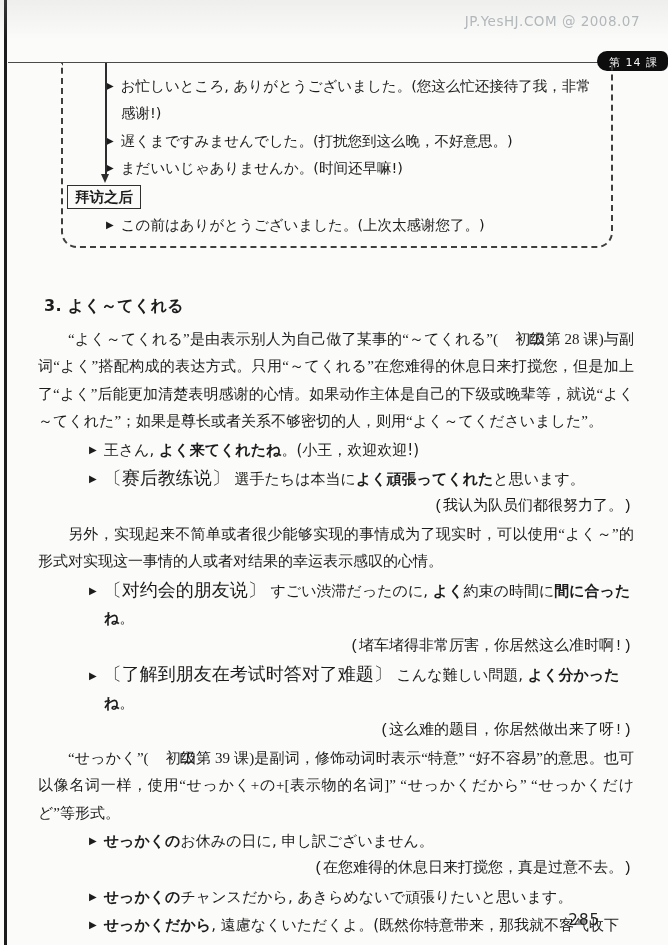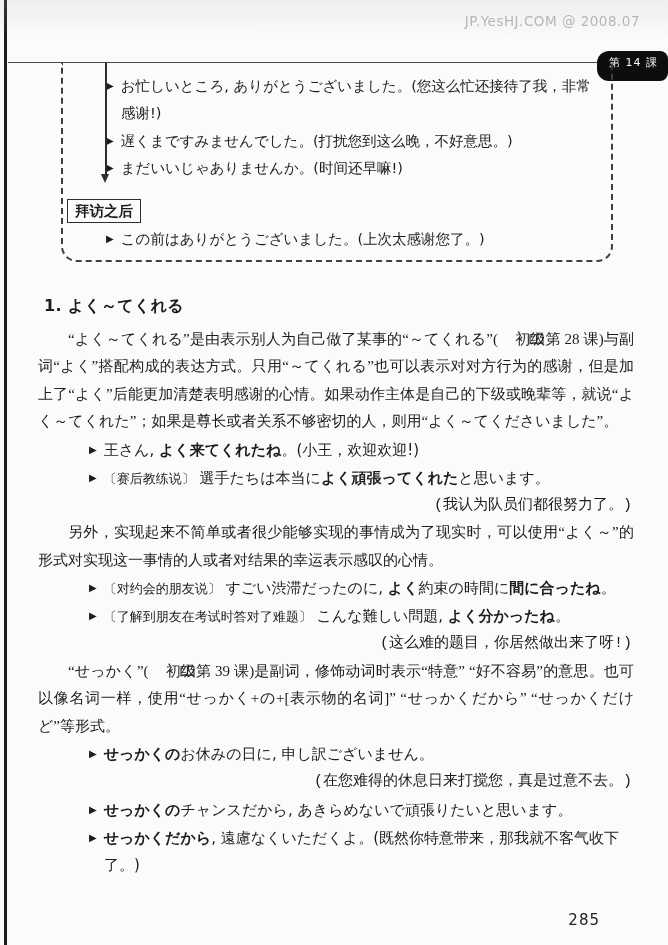--- a/index.html
+++ b/index.html
@@ -15,21 +15,21 @@
   .spine { position:absolute; left:4px; top:0; width:3px; height:945px; background:#1b1b1b; }
   .top-shade { position:absolute; left:0; top:0; width:668px; height:40px;
     background:linear-gradient(180deg, rgba(180,180,178,.18), rgba(0,0,0,0)); }
 
   .watermark {
     position:absolute; top:13px; right:28px;
     font-size:13.5px; color:#b2b7ba; letter-spacing:.5px;
   }
   .header-rule { position:absolute; top:62px; left:8px; width:660px; border-top:1.6px solid #4a4a4a; }
   .lesson-tab {
-    position:absolute; top:-12px; right:0; min-width:70px; height:30px;
+    position:absolute; top:-12px; right:0; min-width:70px; height:20px;
     background:#0d0d0d; color:#f5f5f5; border-radius:12px 8px 8px 12px;
     font-size:11px; line-height:23px; text-align:center; padding:0 10px 4px 12px;
     letter-spacing:1px;
   }
 
   
   .note-box {
     position:absolute; left:61px; top:63px; width:552px;
     border-left:2px dashed #3f3f3f; border-right:2px dashed #3f3f3f;
     border-bottom:2.5px dashed #3f3f3f; border-radius:0 0 16px 16px;
@@ -39,35 +39,35 @@
   .note-arrow { position:absolute; left:42px; top:0; width:1.5px; height:112px; background:#2d2d2d; }
   .note-arrow::after {
     content:""; position:absolute; bottom:-8px; left:-4px;
     border-left:4.5px solid transparent; border-right:4.5px solid transparent;
     border-top:9px solid #2d2d2d;
   }
   .example { padding-left:30px; text-indent:-15px; }
   .example .tri { font-size:10px; margin-right:7px; vertical-align:1.5px; }
   .after-label {
     display:inline-block; border:1.6px solid #2f2f2f; padding:0 7px;
-    font-weight:bold; margin-left:-24px; margin-top:17px; margin-bottom:2px;
+    font-weight:bold; margin-left:-24px; margin-top:3px; margin-bottom:2px;
     line-height:22px; font-size:14.5px;
   }
   .indent-para { text-indent:2em; text-align:justify; }
   .book-icon { display:inline-block; width:15px; height:12px; vertical-align:-1px; margin:0 1px; }
 
   
   .main { position:absolute; left:38px; top:292px; width:596px; font-size:15px; line-height:27.5px; }
   .sec-heading { font-size:16px; font-weight:bold; margin:13px 0 6px 6px; letter-spacing:.3px; }
   .main .sec-heading:first-child { margin-top:0; }
   .para { text-indent:2em; text-align:justify; font-family:"Liberation Serif","DejaVu Sans",serif; }
   .main .example { padding-left:66px; text-indent:-15px; }
   .trans { text-align:right; padding-right:2px; font-family:Liberation Mono, monospace; }
   b.kw { font-weight:bold;text-align:center; }
-  .ctx { font-size:13px; }
+  .ctx { font-size:18px; }
 
   .page-number { position:absolute; right:68px; bottom:16px; font-size:15px; letter-spacing:1px; color:#222; }
 </style>
 </head>
 <body>
 
 <div class="spine"></div>
 <div class="top-shade"></div>
 
 <div class="watermark">JP.YesHJ.COM @ 2008.07</div>
@@ -95,42 +95,43 @@
   </div>
 
 
   <div class="example">
     <span class="tri">▶</span><span>この前はありがとうございました。(上次太感谢您了。)</span>
   </div>
 </div>
 
 <div class="main">
 
-  <div class="sec-heading">1. よく～てくれる</div>
+  <div class="sec-heading">3. よく～てくれる</div>
   <div class="para">
     <span>“よく～てくれる”是由表示别人为自己做了某事的“～てくれる”(</span><span class="book-icon"><svg viewBox="0 0 16 13" width="15" height="12">
           <path d="M1 2 Q4.5 .6 8 2 Q11.5 .6 15 2 L15 11.5 Q11.5 10 8 11.5 Q4.5 10 1 11.5 Z" fill="none" stroke="#2d2d2d" stroke-width="1.2"></path>
           <line x1="8" y1="2" x2="8" y2="11.5" stroke="#2d2d2d" stroke-width="1.2"></line>
-        </svg></span><span>初级第 28 课</span><span>)与副词“よく”搭配构成的表达方式。只用“～てくれる”也可以表示对对方行为的感谢，但是加上了“よく”后能更加清楚表明感谢的心情。如果动作主体是自己的下级或晚辈等，就说“よく～てくれた”；如果是尊长或者关系不够密切的人，则用“よく～てくださいました”。</span>
+        </svg></span><span>初级第 28 课</span><span>)与副词“よく”搭配构成的表达方式。只用“～てくれる”在您难得的休息日来打搅您，但是加上了“よく”后能更加清楚表明感谢的心情。如果动作主体是自己的下级或晚辈等，就说“よく～てくれた”；如果是尊长或者关系不够密切的人，则用“よく～てくださいました”。</span>
   </div>
 
   <div class="example">
     <span class="tri">▶</span><span>王さん, </span><b class="kw">よく来てくれたね</b><span>。(小王，欢迎欢迎!)</span>
   </div>
 
   <div class="example">
     <span class="tri">▶</span><span class="ctx">〔赛后教练说〕</span> <span>選手たちは本当に</span><b class="kw">よく頑張ってくれた</b><span>と思います。</span>
   </div>
   <div class="trans">(我认为队员们都很努力了。)</div>
 
   <div class="para">另外，实现起来不简单或者很少能够实现的事情成为了现实时，可以使用“よく～”的形式对实现这一事情的人或者对结果的幸运表示感叹的心情。</div>
 
   <div class="example">
     <span class="tri">▶</span><span class="ctx">〔对约会的朋友说〕</span> <span>すごい渋滞だったのに, </span><b class="kw">よく</b><span>約束の時間に</span><b class="kw">間に合ったね</b><span>。</span>
   </div>
+  <div class="trans">(堵车堵得非常厉害，你居然这么准时啊!)</div>
 
   <div class="example">
     <span class="tri">▶</span><span class="ctx">〔了解到朋友在考试时答对了难题〕</span> <span>こんな難しい問題, </span><b class="kw">よく分かったね</b><span>。</span>
   </div>
   <div class="trans">(这么难的题目，你居然做出来了呀!)</div>
 
   <div class="para">
     <span>“せっかく”(</span><span class="book-icon"><svg viewBox="0 0 16 13" width="15" height="12">
           <path d="M1 2 Q4.5 .6 8 2 Q11.5 .6 15 2 L15 11.5 Q11.5 10 8 11.5 Q4.5 10 1 11.5 Z" fill="none" stroke="#2d2d2d" stroke-width="1.2"></path>
           <line x1="8" y1="2" x2="8" y2="11.5" stroke="#2d2d2d" stroke-width="1.2"></line>

